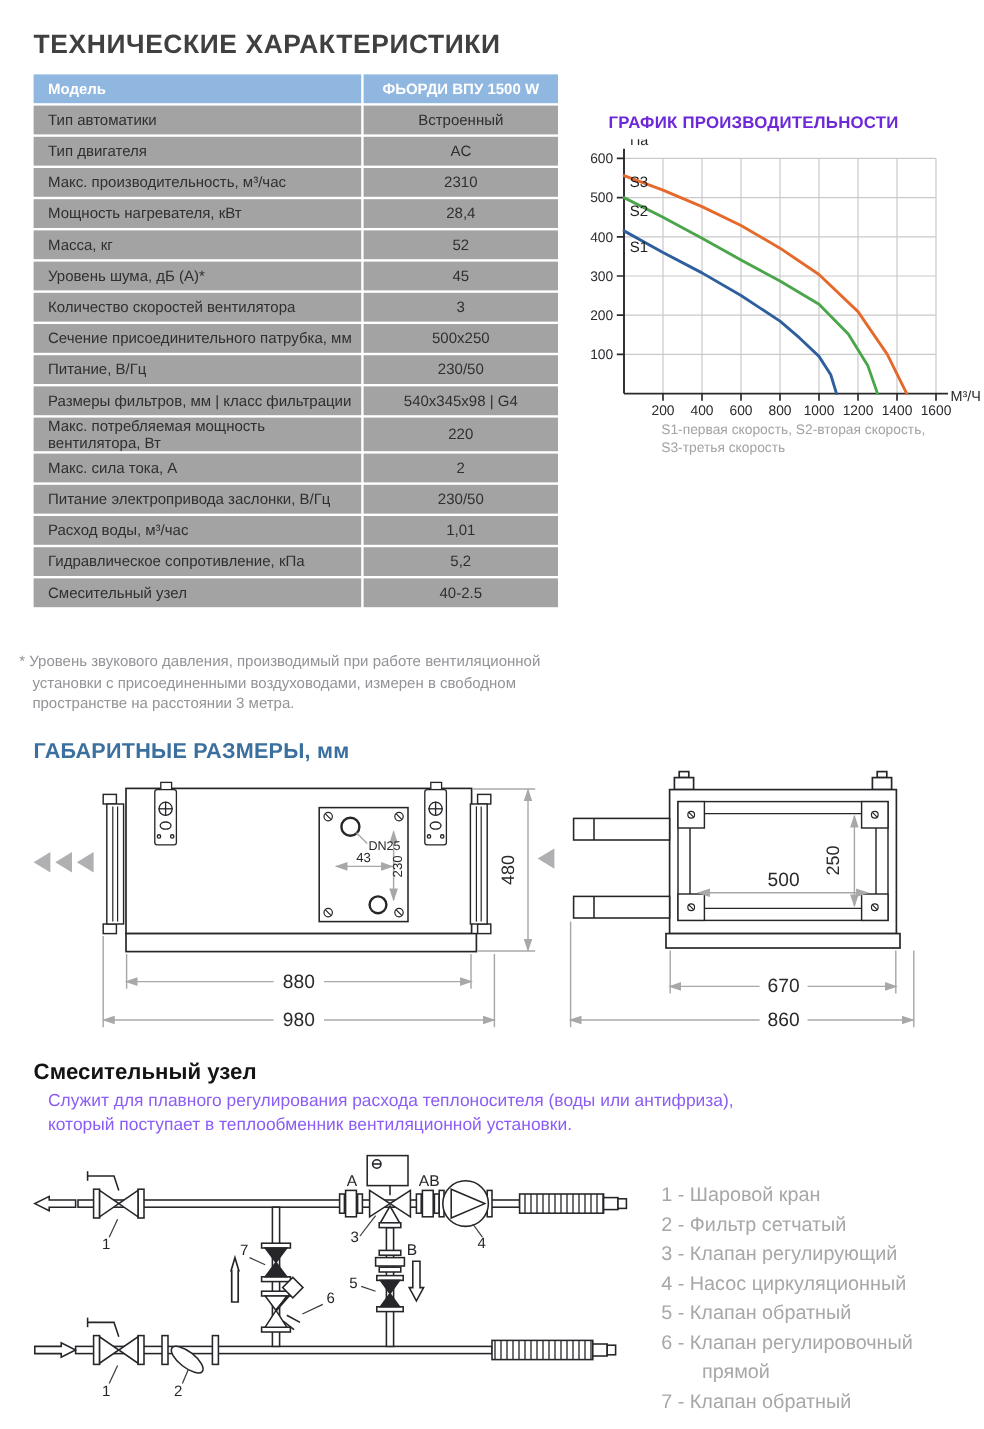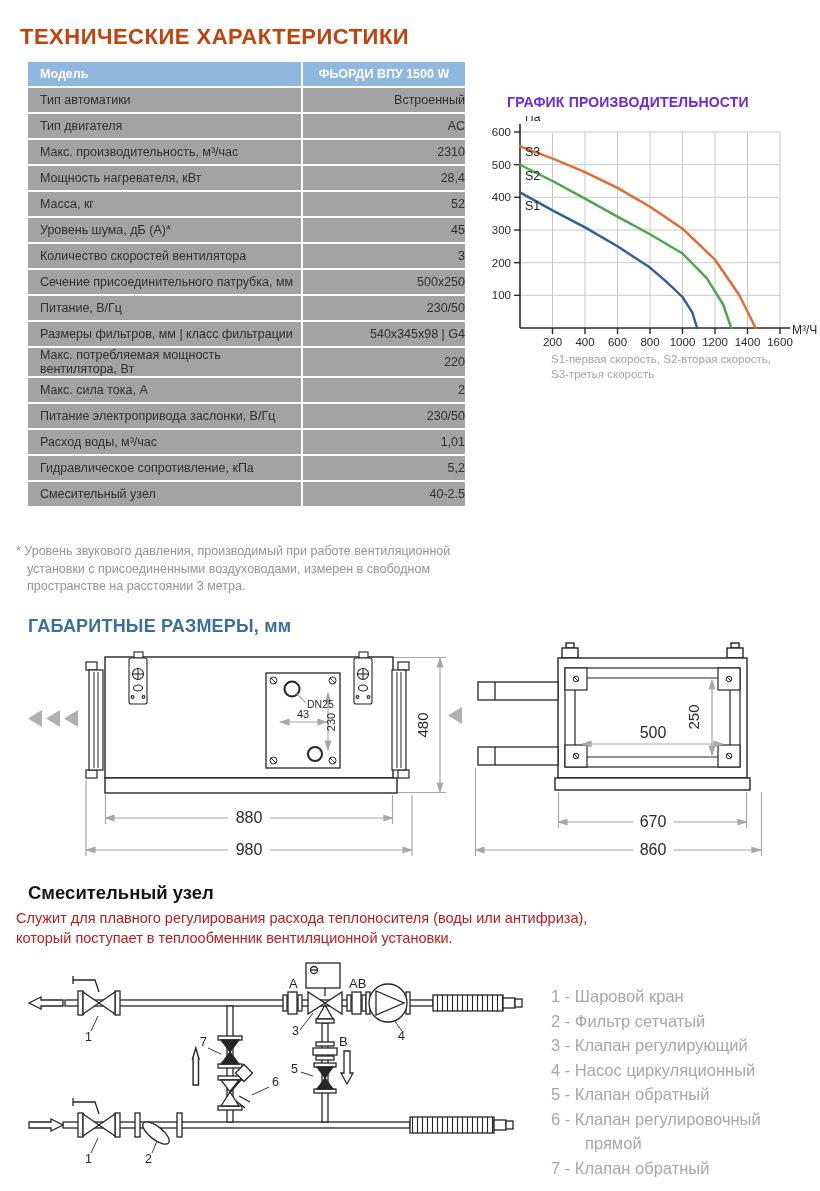--- a/index.html
+++ b/index.html
@@ -1,40 +1,40 @@
 <!DOCTYPE html>
 <html><head>
 <meta charset="utf-8">
 <style>
   html,body{margin:0;padding:0;}
   body{width:820px;height:1191px;background:#fff;font-family:"Liberation Sans","DejaVu Sans",sans-serif;position:relative;overflow:hidden;}
   .abs{position:absolute;}
   
-  .h-main{left:20px;top:24px;font-size:22px;font-weight:700;color:#c2410c;letter-spacing:.5px;}
+  .h-main{left:28px;top:24px;font-size:22px;font-weight:700;color:#404040;letter-spacing:.5px;}
   .h-chart{left:507px;top:94px;font-size:14px;font-weight:700;color:#6d28d9;letter-spacing:.2px;}
   .h-dims{left:28px;top:616px;font-size:18px;font-weight:700;color:#3B709E;letter-spacing:.2px;}
   .h-mix{left:28px;top:882px;font-size:18.5px;font-weight:700;color:#141414;}
   
   .tbl-wrap{left:26px;top:60px;}
   table.spec{border-collapse:separate;border-spacing:2px 2px;font-size:12.5px;color:#2F2F31;}
   table.spec th,table.spec td{height:24px;padding:0;}
   table.spec col.c1{width:273px;} table.spec col.c2{width:162px;}
   table.spec thead th{background:#8FB7E0;color:#fff;font-weight:600;}
   table.spec thead th.p{text-align:left;padding-left:12px;}
   table.spec thead th.v{text-align:center;}
   table.spec tbody td{background:#a3a3a3;}
   table.spec tbody td.p{text-align:left;padding-left:12px;}
-  table.spec tbody td.v{text-align:right;margin-top:41px;}
+  table.spec tbody td.v{text-align:center;margin-top:41px;}
   .footnote{left:16px;top:543px;width:460px;font-size:12.5px;line-height:17.5px;color:#939398;white-space:pre-line;padding-left:11px;text-indent:-11px;}
   
   #perf-chart{left:486px;top:116px;}
   svg text{font-family:"Liberation Sans","DejaVu Sans",sans-serif;}
   .chart-caption{left:507px;top:352px;font-size:11.5px;line-height:15px;color:#A3A3A7;white-space:pre-line;margin-left:44px;}
   
-  .mix-desc{left:16px;top:909px;font-size:14.5px;line-height:19.5px;color:#b91c1c;white-space:pre-line;}
+  .mix-desc{left:40px;top:909px;font-size:14.5px;line-height:19.5px;color:#8b5cf6;white-space:pre-line;}
   ul.legend{left:551px;top:984px;width:266px;margin:0;padding:0;list-style:none;font-size:16.5px;line-height:24.5px;color:#A7A7A9;}
   ul.legend li{padding-left:34px;text-indent:-34px;}
 </style>
 </head>
 <body>
 
 <div class="abs h-main">ТЕХНИЧЕСКИЕ ХАРАКТЕРИСТИКИ</div>
 
 <div class="abs tbl-wrap">
   <table class="spec">

